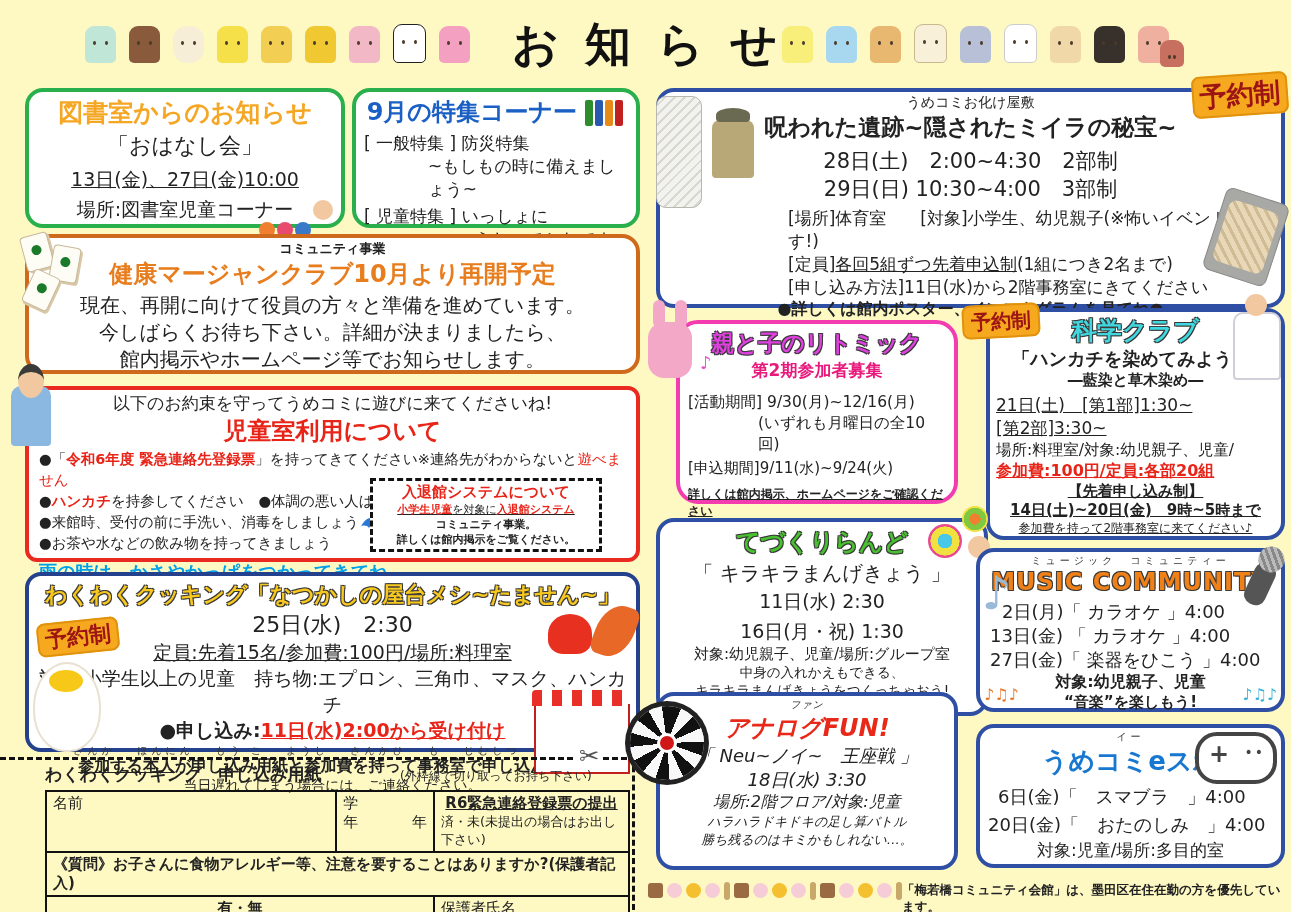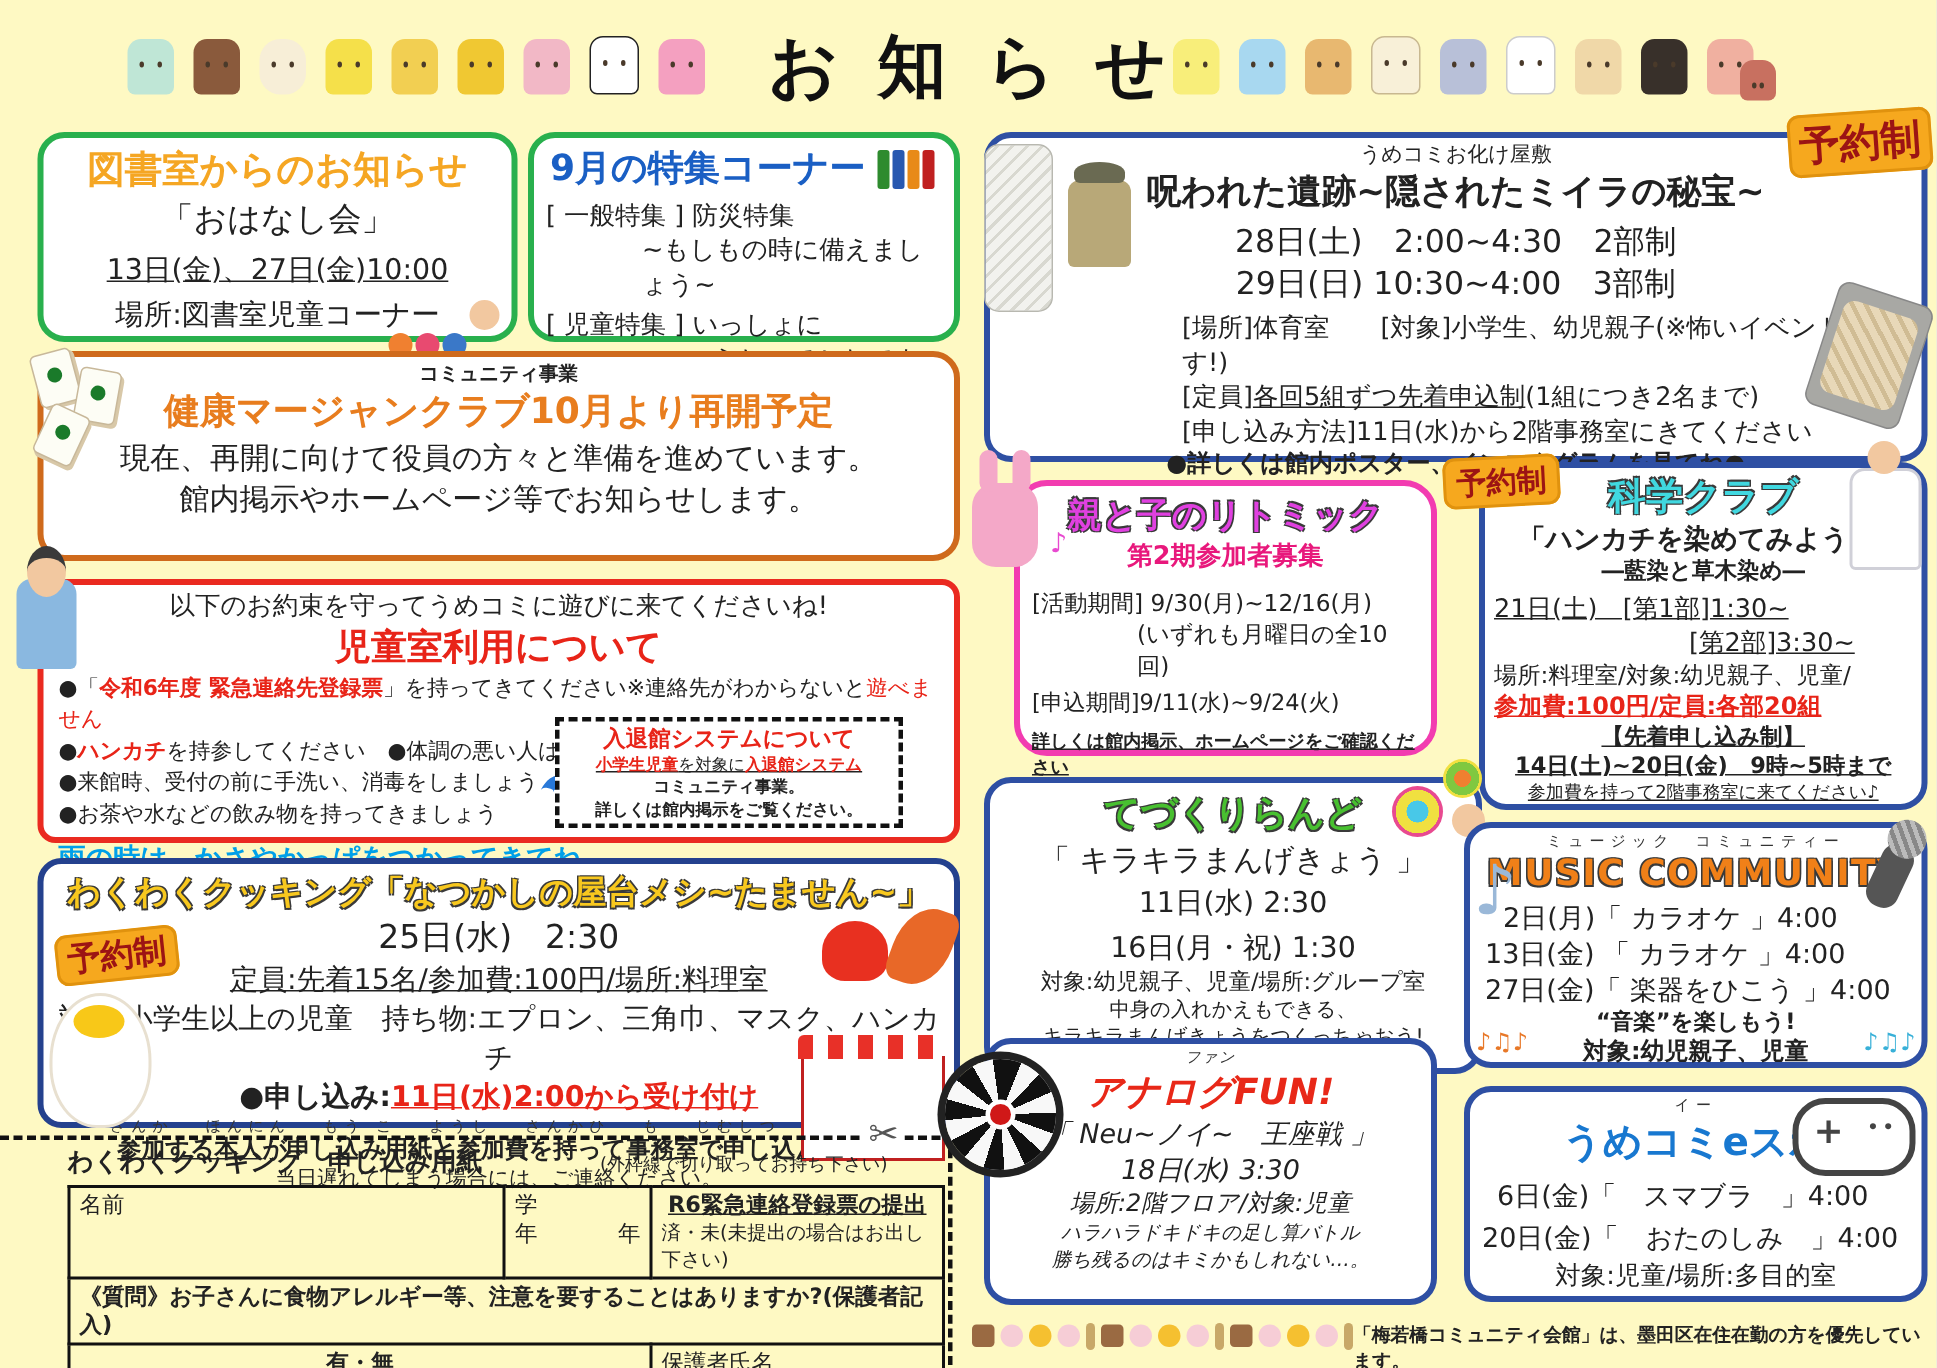--- a/index.html
+++ b/index.html
@@ -122,20 +122,21 @@
     <div style="font-size:17px;margin-left:64px;">~もしもの時に備えましょう~</div>
     <div style="font-size:17px;margin-top:4px;">[ 児童特集 ] いっしょに</div>
     <div style="font-size:17px;margin-left:110px;">うたってかなでよう</div>
   </div>
 
   
   <div class="box bd-orange" style="left:25px;top:234px;width:615px;height:140px;padding:2px 8px;">
     <div class="center bold" style="font-size:13px;">コミュニティ事業</div>
     <div class="center bold" style="font-size:24px;color:#e87d1e;">健康マージャンクラブ10月より再開予定</div>
     <div class="center" style="font-size:20px;margin-top:2px;">現在、再開に向けて役員の方々と準備を進めています。</div>
+    <div class="center" style="font-size:20px;">今しばらくお待ち下さい。詳細が決まりましたら、</div>
     <div class="center" style="font-size:20px;">館内掲示やホームページ等でお知らせします。</div>
     <div>
       <span class="tile" style="left:-6px;top:-4px;transform:rotate(-15deg);"></span>
       <span class="tile" style="left:22px;top:8px;transform:rotate(10deg);"></span>
       <span class="tile" style="left:-2px;top:34px;transform:rotate(25deg);"></span>
     </div>
   </div>
 
   
   <div class="box bd-red" style="left:25px;top:386px;width:615px;height:176px;padding:2px 10px;">
@@ -236,21 +237,21 @@
   </div>
   <div class="rabbit-chr" style="left:648px;top:322px;"></div>
   <div class="deco-note" style="left:700px;top:352px;color:#e84ad0;font-size:18px;">♪</div>
 
   
   <div class="box bd-blue" style="left:986px;top:308px;width:299px;height:232px;padding:2px 6px;">
     <div class="center bold ol-dark" style="font-size:25px;color:#40d8e0;">科学クラブ</div>
     <div class="center bold" style="font-size:18px;">「ハンカチを染めてみよう!」</div>
     <div class="center bold" style="font-size:15px;">―藍染と草木染め―</div>
     <div class="u" style="font-size:17px;margin-top:4px;">21日(土)　[第1部]1:30~</div>
-    <div class="u" style="font-size:17px;margin-left:130px;">[第2部]3:30~</div>
+    <div class="u" style="font-size:17px;">[第2部]3:30~</div>
     <div style="font-size:15.5px;">場所:料理室/対象:幼児親子、児童/</div>
     <div class="red bold u" style="font-size:16px;">参加費:100円/定員:各部20組</div>
     <div class="center bold u" style="font-size:15px;">【先着申し込み制】</div>
     <div class="center u bold" style="font-size:15px;">14日(土)~20日(金)　9時~5時まで</div>
     <div class="center u" style="font-size:12px;">参加費を持って2階事務室に来てください♪</div>
     <div class="scientist" style="right:0;top:0;"></div>
   </div>
   <div class="badge" style="left:962px;top:304px;width:78px;height:34px;font-size:20px;transform:rotate(-3deg);">予約制</div>
 
   
@@ -270,22 +271,22 @@
     </div>
   </div>
 
   
   <div class="box bd-blue" style="left:976px;top:548px;width:309px;height:164px;padding:2px 6px;">
     <div class="center furi">ミュージック　コミュニティー</div>
     <div class="center bold ol-dark" style="font-size:24px;color:#f08018;letter-spacing:1px;">MUSIC COMMUNITY</div>
     <div style="font-size:18px;margin-left:16px;margin-top:4px;">2日(月)「 カラオケ 」4:00</div>
     <div style="font-size:18px;margin-left:4px;">13日(金) 「 カラオケ 」4:00</div>
     <div style="font-size:18px;margin-left:4px;">27日(金)「 楽器をひこう 」4:00</div>
+    <div class="center bold" style="font-size:16px;">対象:幼児親子、児童</div>
     <div class="center bold" style="font-size:15px;">“音楽”を楽しもう!</div>
-    <div class="center bold" style="font-size:16px;">対象:幼児親子、児童</div>
     <div class="note-chr" style="left:2px;top:14px;">♪</div>
     <div class="mic" style="right:10px;top:10px;"></div>
     <div class="deco-note" style="left:4px;bottom:4px;color:#e87828;font-size:16px;">♪♫♪</div>
     <div class="deco-note" style="right:4px;bottom:4px;color:#38b0d8;font-size:16px;">♪♫♪</div>
   </div>
 
   
   <div class="box bd-blue" style="left:656px;top:692px;width:302px;height:178px;padding:2px 6px;font-style:italic;">
     <div class="center furi" style="letter-spacing:1px;">ファン</div>
     <div class="center bold" style="font-size:24px;color:#e82818;">アナログFUN!</div>

